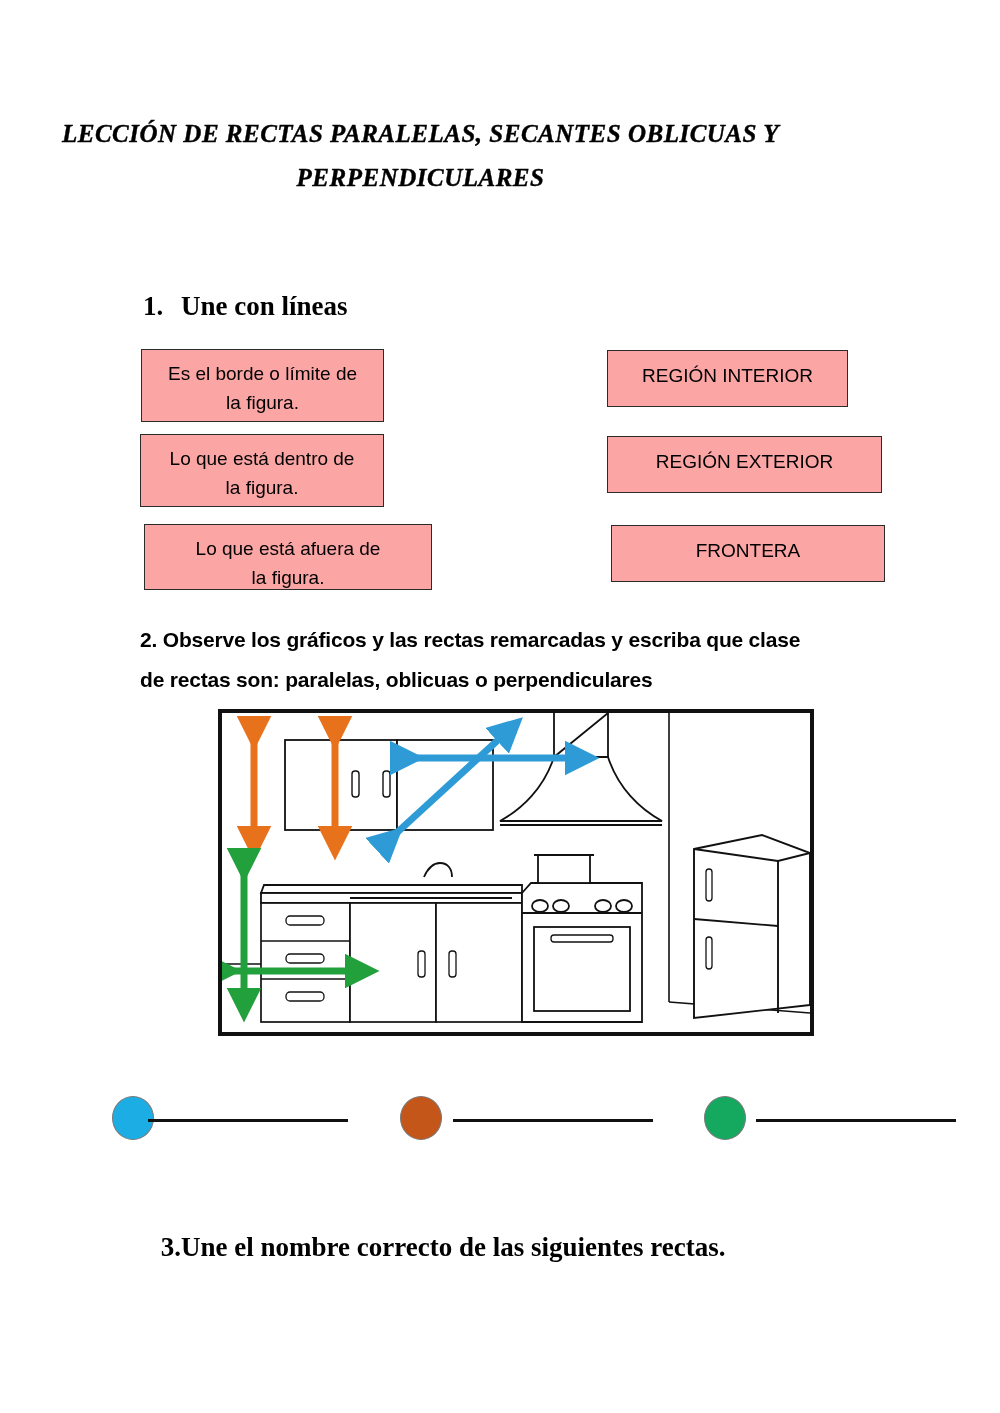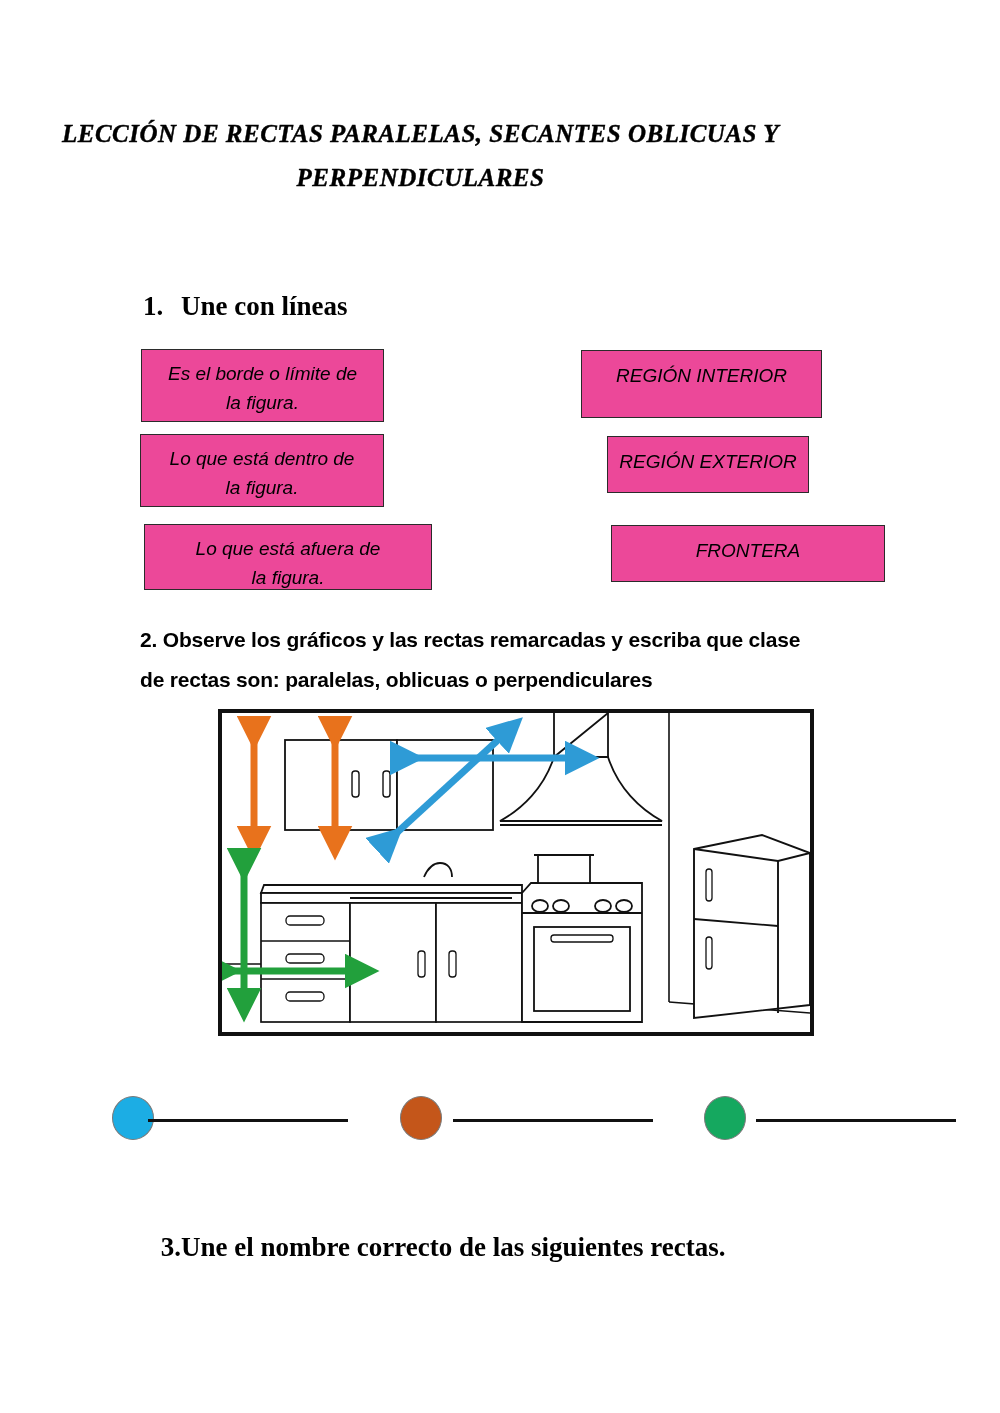--- a/index.html
+++ b/index.html
@@ -54,26 +54,25 @@
     font-size: 21px;
     line-height: 40px;
     letter-spacing: -0.2px;
   }
 
   
   .mbox {
     position: absolute;
     box-sizing: border-box;
     border: 1.5px solid #2b2b2b;
-    background: #ec4899;
+    background: #fca5a5;
     font-size: 19px;
     line-height: 29px;
     text-align: center;
     padding-top: 9px;
-    font-style: italic;
   }
   .mbox.right-box { text-align: center; padding-top: 10px; }
 
   
   .kitchen-frame {
     position: absolute;
     left: 218px;
     top: 709px;
     width: 596px;
     height: 327px;
@@ -119,25 +118,25 @@
 <div class="mbox" style="left:140px; top:434px; width:244px; height:73px;">
   <div>Lo que está dentro de</div>
   <div>la figura.</div>
 </div>
 
 <div class="mbox" style="left:144px; top:524px; width:288px; height:66px;">
   <div>Lo que está afuera  de</div>
   <div>la figura.</div>
 </div>
 
-<div class="mbox right-box" style="left:581px; top:350px; width:241px; height:68px;">
+<div class="mbox right-box" style="left:607px; top:350px; width:241px; height:57px;">
   <div>REGIÓN INTERIOR</div>
 </div>
 
-<div class="mbox right-box" style="left:607px; top:436px; width:202px; height:57px;">
+<div class="mbox right-box" style="left:607px; top:436px; width:275px; height:57px;">
   <div>REGIÓN EXTERIOR</div>
 </div>
 
 <div class="mbox right-box" style="left:611px; top:525px; width:274px; height:57px;">
   <div>FRONTERA</div>
 </div>
 
 <div class="q-sans">
   <div>2. Observe los gráficos y las rectas remarcadas y escriba que clase</div>
   <div>de rectas son: paralelas, oblicuas o perpendiculares</div>

